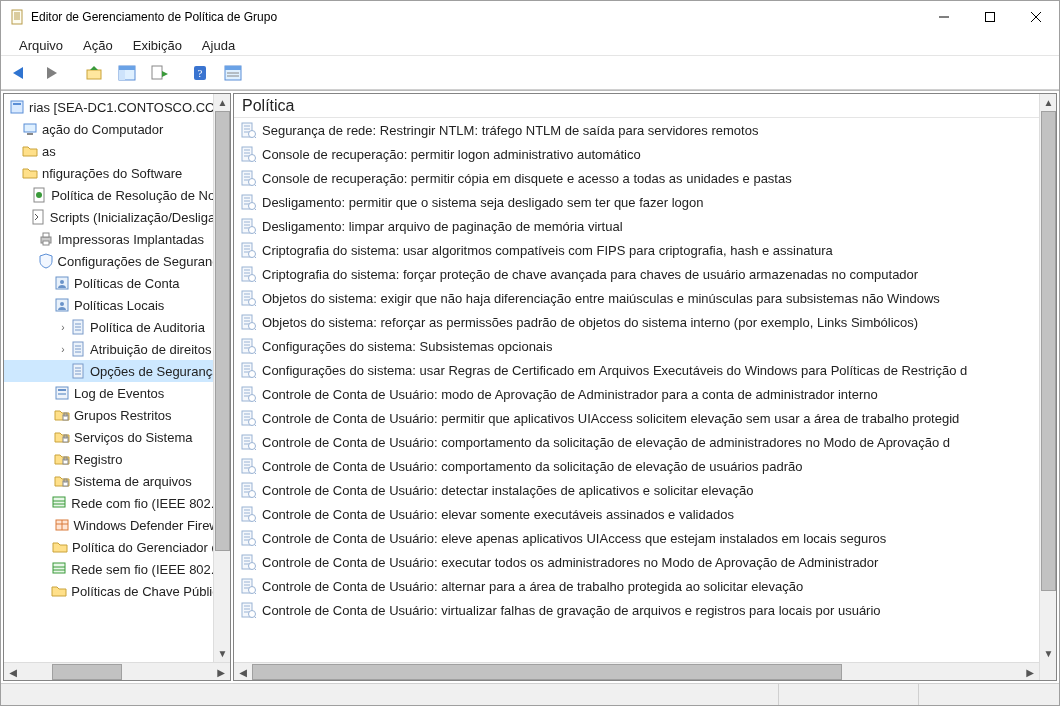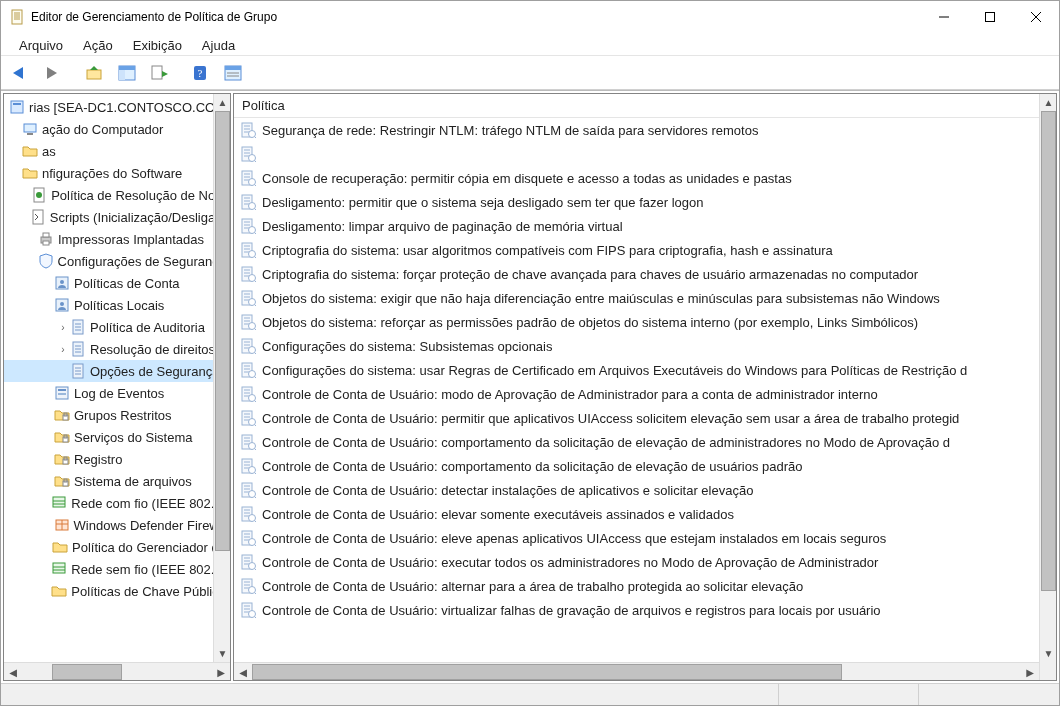--- a/index.html
+++ b/index.html
@@ -39,21 +39,21 @@
   .hscroll .thumb { position:absolute; height:16px; top:1px; background:#c2c2c2; border:1px solid #a0a0a0; }
   .hscroll .arrow { position:absolute; width:18px; height:18px; top:0; display:flex; align-items:center; justify-content:center; font-size:10px; color:#555; }
   .vscroll { position:absolute; right:0; top:0; bottom:0; width:17px; background:#f0f0f0; border-left:1px solid #ddd; }
   .vscroll .vthumb { position:absolute; width:15px; left:1px; background:#c2c2c2; border:1px solid #a0a0a0; }
   .vscroll .varrow { position:absolute; width:17px; height:17px; left:0; display:flex; align-items:center; justify-content:center; font-size:10px; color:#555; }
 
   
   .right-wrap { flex:1 1 auto; display:flex; flex-direction:column; border:1px solid #848484; margin:2px 2px 2px 0; }
   .list { flex:1 1 auto; position:relative; overflow:hidden; background:#fff; }
   .list-header { height:24px; display:flex; align-items:center; border-bottom:1px solid #e5e5e5; background:#fff; }
-  .col-header { padding:2px 8px; font-size:13px; }
+  .col-header { padding:2px 8px; font-size:16px; }
   .list-body { position:absolute; top:24px; left:0; right:17px; bottom:18px; overflow:hidden; }
   .list-row { display:flex; align-items:center; height:24px; white-space:nowrap; padding-left:6px; }
   .list-icon { width:16px; height:16px; display:inline-flex; align-items:center; justify-content:center; margin-right:6px; }
   .list-text { font-size:13px; }
 
   
   .statusbar { height:22px; border-top:1px solid #d0d0d0; display:flex; align-items:stretch; background:#f0f0f0; }
   .status-cell { border-right:1px solid #d0d0d0; }
 
   svg { display:block; }
@@ -269,21 +269,21 @@
             <div class="tree-row" style="padding-left: 52px;">
               <span class="twisty">›</span>
               <span class="node-icon">
                 <svg width="16" height="16">
                   <rect x="3" y="1" width="10" height="14" fill="#ecf3fb" stroke="#7a9ac9"></rect>
                   <line x1="5" y1="5" x2="11" y2="5" stroke="#7a9ac9"></line>
                   <line x1="5" y1="8" x2="11" y2="8" stroke="#7a9ac9"></line>
                   <line x1="5" y1="11" x2="11" y2="11" stroke="#7a9ac9"></line>
                 </svg>
               </span>
-              <span class="node-label">Resolução de direitos</span>
+              <span class="node-label">Atribuição de direitos</span>
             </div>
             <div class="tree-row selected" style="padding-left: 52px;">
               <span class="twisty"></span>
               <span class="node-icon">
                 <svg width="16" height="16">
                   <rect x="3" y="1" width="10" height="14" fill="#ecf3fb" stroke="#7a9ac9"></rect>
                   <line x1="5" y1="5" x2="11" y2="5" stroke="#7a9ac9"></line>
                   <line x1="5" y1="8" x2="11" y2="8" stroke="#7a9ac9"></line>
                   <line x1="5" y1="11" x2="11" y2="11" stroke="#7a9ac9"></line>
                 </svg>
@@ -435,20 +435,21 @@
               <span class="list-icon">
                 <svg width="16" height="16">
                   <rect x="2" y="1" width="10" height="14" fill="#f5f8fc" stroke="#9ab3d4"></rect>
                   <line x1="4" y1="4" x2="10" y2="4" stroke="#9ab3d4"></line>
                   <line x1="4" y1="7" x2="10" y2="7" stroke="#9ab3d4"></line>
                   <line x1="4" y1="10" x2="10" y2="10" stroke="#9ab3d4"></line>
                   <circle cx="12" cy="12" r="3.5" fill="#fff" stroke="#9ab3d4"></circle>
                   <line x1="14.5" y1="14.5" x2="16" y2="16" stroke="#9ab3d4"></line>
                 </svg>
               </span>
+              <span class="list-text">Console de recuperação: permitir logon administrativo automático</span>
             </div>
             <div class="list-row">
               <span class="list-icon">
                 <svg width="16" height="16">
                   <rect x="2" y="1" width="10" height="14" fill="#f5f8fc" stroke="#9ab3d4"></rect>
                   <line x1="4" y1="4" x2="10" y2="4" stroke="#9ab3d4"></line>
                   <line x1="4" y1="7" x2="10" y2="7" stroke="#9ab3d4"></line>
                   <line x1="4" y1="10" x2="10" y2="10" stroke="#9ab3d4"></line>
                   <circle cx="12" cy="12" r="3.5" fill="#fff" stroke="#9ab3d4"></circle>
                   <line x1="14.5" y1="14.5" x2="16" y2="16" stroke="#9ab3d4"></line>

